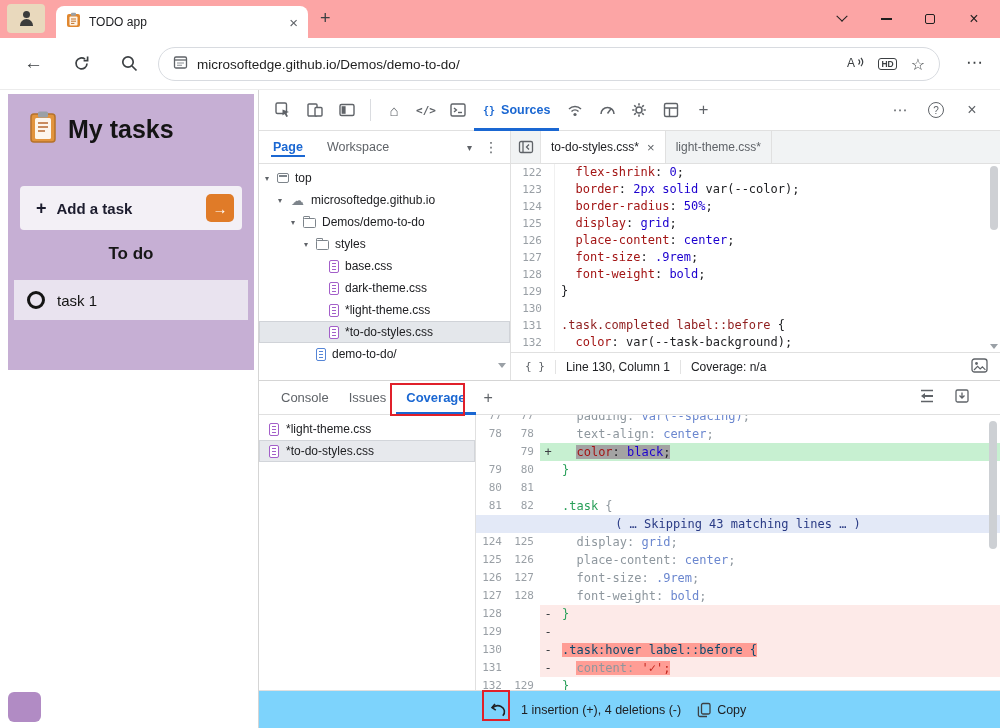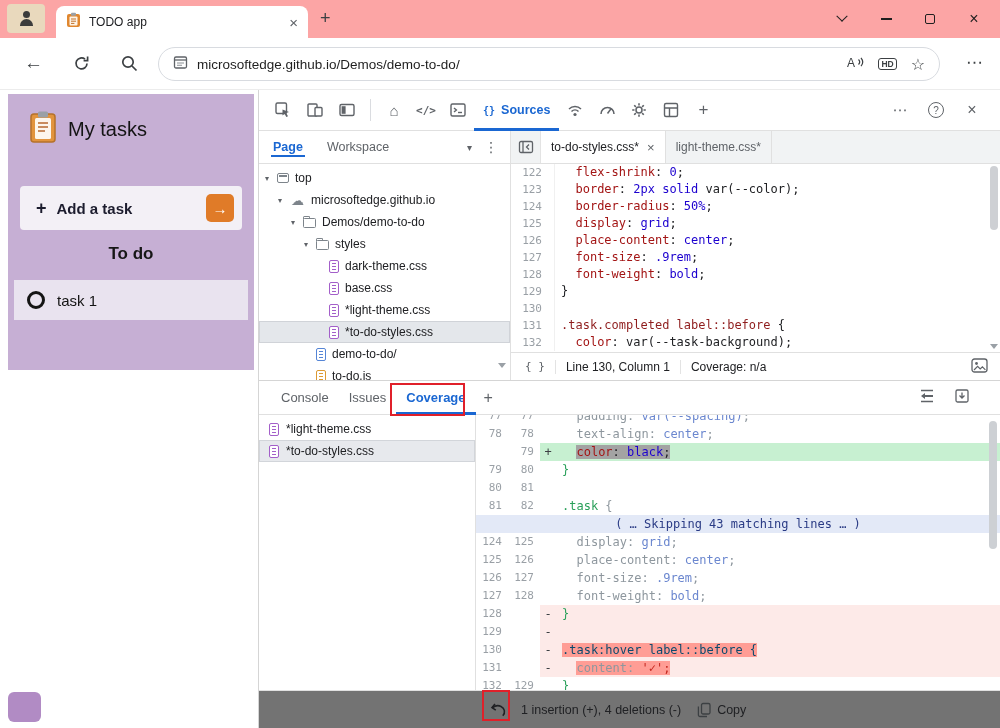--- a/index.html
+++ b/index.html
@@ -28,21 +28,21 @@
 .urlpill{position:absolute;left:158px;top:9px;width:782px;height:34px;border:1px solid #d8dbe0;border-radius:17px;background:#fff;display:flex;align-items:center;padding:0 14px;gap:9px}
 .urltext{font-size:13.5px;color:#1f1f1f;white-space:nowrap}
 .pill-right{margin-left:auto;display:flex;align-items:center;gap:14px}
 .hdbadge{border:1.4px solid #3c4043;border-radius:3px;font-size:8.5px;font-weight:bold;color:#3c4043;padding:1px 2px;line-height:1}
 .star{font-size:16px;color:#3c4043}
 .overflow-dots{position:absolute;right:16px;top:14px;font-size:17px;color:#3c4043;letter-spacing:1px}
 
 
 .todo{position:absolute;left:8px;top:94px;width:246px;height:276px;background:#c6afd4}
 .todo-header{display:flex;align-items:center;gap:10px;padding:16px 0 0 20px}
-.todo-title{font-size:20px;font-weight:normal;color:#141414}
+.todo-title{font-size:25px;font-weight:bold;color:#141414}
 .addrow{position:absolute;left:12px;top:92px;width:222px;height:44px;background:#f3f0f6;border-radius:4px;display:flex;align-items:center;padding:0 8px 0 16px}
 .addplus{font-size:18px;font-weight:bold;color:#1c1c2e;margin-right:10px}
 .addlabel{font-size:15px;font-weight:bold;color:#1c1c2e;flex:1}
 .addarrow{width:28px;height:28px;background:#e07b28;border-radius:5px;color:#fff;font-size:15px;font-weight:bold;display:flex;align-items:center;justify-content:center}
 .section-label{position:absolute;left:0;top:150px;width:100%;text-align:center;font-size:17px;font-weight:600;color:#161616}
 .task-list{position:absolute;left:6px;top:186px;width:234px;display:flex;flex-direction:column;gap:3px}
 .task-row{height:40px;background:#e9e3ef;display:flex;align-items:center}
 .task-circle{width:18px;height:18px;border:3px solid #141414;border-radius:50%;margin-left:13px;flex:none;background:transparent}
 .task-label{margin-left:12px;font-size:15px;color:#141414}
 .purple-square{position:absolute;left:8px;top:692px;width:33px;height:30px;background:#b18bc4;border-radius:6px}
@@ -124,21 +124,21 @@
 .dr{display:flex;height:18px;line-height:18px;font-family:"DejaVu Sans Mono",monospace;font-size:12px}
 .dn{width:32px;flex:none;text-align:right;padding-right:6px;color:#9aa0a6;font-size:11px}
 .dm{width:16px;flex:none;text-align:center;color:#3c4043}
 .dc{flex:1;white-space:pre;padding-left:6px;overflow:hidden}
 .dr.ins .dm,.dr.ins .dc{background:#c7f0d1}
 .dr.del .dm,.dr.del .dc{background:#fdeae8}
 .hlw-ins{background:#a3a3a3}
 .hlw-del{background:#ff9d95}
 .dr.skip{background:#e3e9f7;color:#2a3b85;justify-content:center}
 .diff-thumb{position:absolute;right:3px;top:6px;width:8px;height:128px;background:#cdd0d4;border-radius:4px}
-.changes-footer{position:absolute;left:0;right:0;bottom:0;height:38px;border-top:1px solid #e0e0e0;background:#737373;display:flex;align-items:center}
+.changes-footer{position:absolute;left:0;right:0;bottom:0;height:38px;border-top:1px solid #e0e0e0;background:#7dd3fc;display:flex;align-items:center}
 .revert-btn{position:absolute;left:228px;top:8px;width:24px;height:22px;display:flex;align-items:center;justify-content:center}
 .summary{margin-left:262px;font-size:12.5px;color:#202124}
 .copy-group{margin-left:16px;display:flex;align-items:center;gap:6px;font-size:12.5px;color:#202124}
 
 
 .tk-ind{}
 .tk-prop{color:#a31515}
 .tk-val{color:#1c00cf}
 .tk-pln{color:#202124}
 .tk-sel{color:#8f1d1d}
@@ -354,46 +354,41 @@
               <span class="tree-label">Demos/demo-to-do</span>
             </div>
             <div class="tree-row" style="padding-left: 45px;">
               <span class="expander">▾</span>
               <span class="ficon folder"></span>
               <span class="tree-label">styles</span>
             </div>
             <div class="tree-row" style="padding-left: 58px;">
               <span class="expander"></span>
               <span class="ficon css"></span>
-              <span class="tree-label">dark-theme.css</span>
+              <span class="tree-label">base.css</span>
             </div>
             <div class="tree-row" style="padding-left: 58px;">
               <span class="expander"></span>
               <span class="ficon css"></span>
-              <span class="tree-label">base.css</span>
+              <span class="tree-label">dark-theme.css</span>
             </div>
             <div class="tree-row" style="padding-left: 58px;">
               <span class="expander"></span>
               <span class="ficon css"></span>
               <span class="tree-label">*light-theme.css</span>
             </div>
             <div class="tree-row sel" style="padding-left: 58px;">
               <span class="expander"></span>
               <span class="ficon css"></span>
               <span class="tree-label">*to-do-styles.css</span>
             </div>
             <div class="tree-row" style="padding-left: 45px;">
               <span class="expander"></span>
               <span class="ficon doc"></span>
               <span class="tree-label">demo-to-do/</span>
-            </div>
-            <div class="tree-row" style="padding-left: 45px;">
-              <span class="expander"></span>
-              <span class="ficon js"></span>
-              <span class="tree-label">to-do.js</span>
             </div>
           </div>
         <span class="nav-scroll-arrow"></span>
       </div>
 
       <div class="editor">
         <div class="etabs">
           <span class="etab-lead">
             <svg width="16" height="16" viewBox="0 0 16 16">
                 <rect x="1.5" y="2.5" width="13" height="11" rx="1.5" fill="none" stroke="#5f6368" stroke-width="1.3"></rect>

